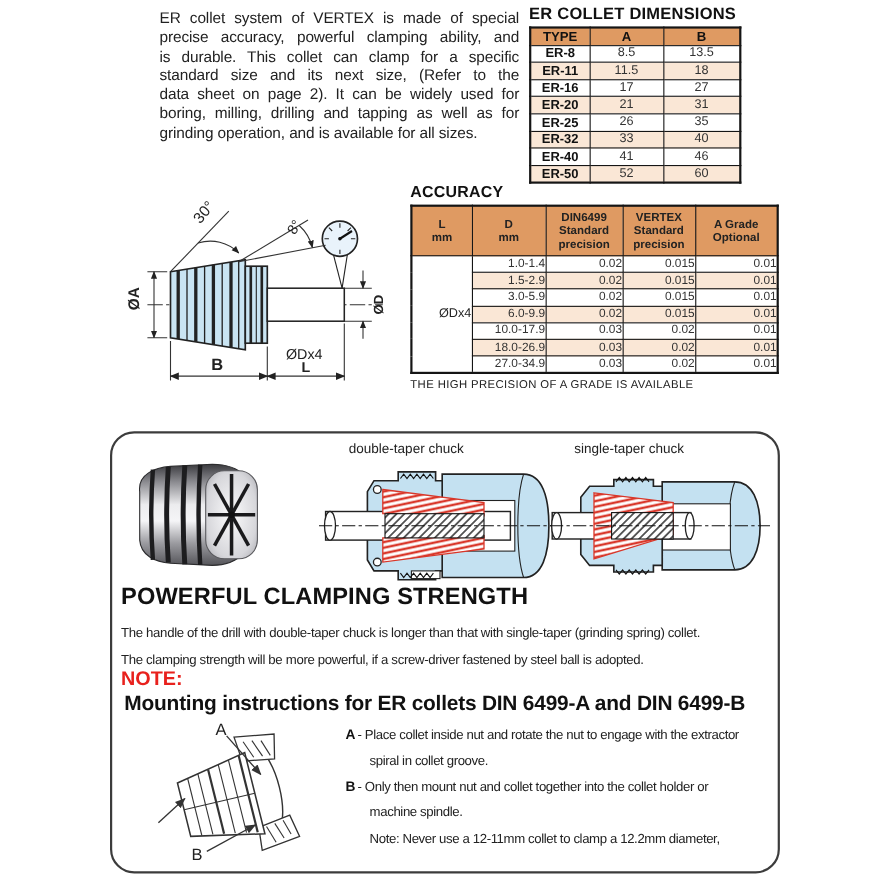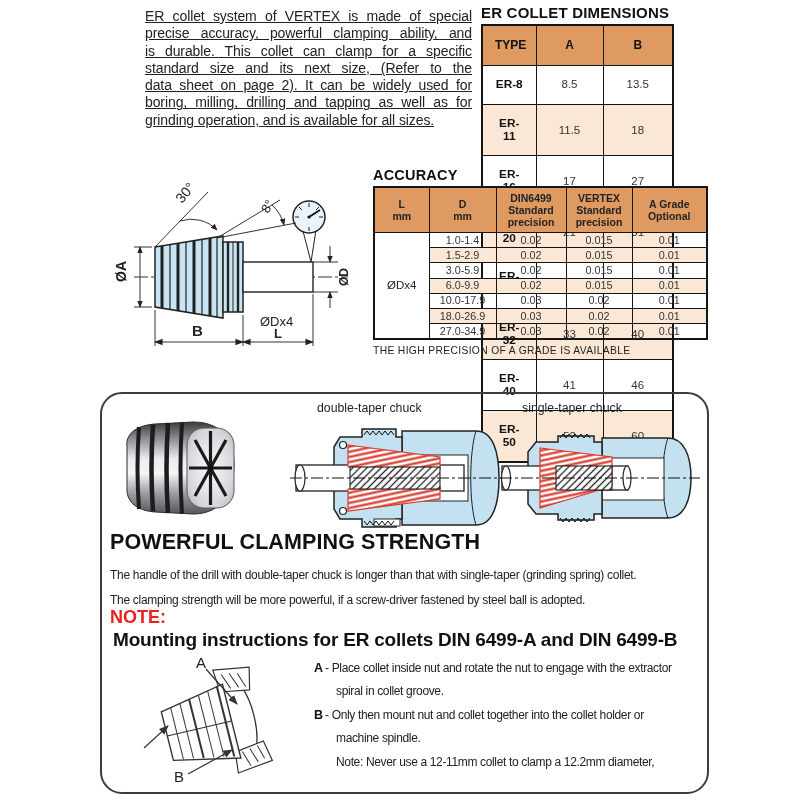--- a/index.html
+++ b/index.html
@@ -1,38 +1,38 @@
 <!DOCTYPE html>
 <html><head>
 <meta charset="utf-8">
 <style>
   html,body{margin:0;padding:0;background:#fff;}
   .page{position:relative;width:800px;height:800px;background:#fff;overflow:hidden;
         font-family:"Liberation Sans",sans-serif;color:#1c1c1c;}
   
   .intro{position:absolute;left:145px;top:8px;width:327px;font-size:14px;line-height:17.3px;
          letter-spacing:-0.1px;color:#222;}
-  .pline{text-align:justify;text-align-last:justify;white-space:nowrap;text-decoration:underline;}
+  .pline{text-align:justify;text-align-last:justify;white-space:nowrap;}
   .plast{text-align-last:left;}
   
   .dim-sec{position:absolute;left:481px;top:4px;width:195px;}
   .sec-title{font-weight:bold;font-size:15px;letter-spacing:0.2px;margin:0 0 3px 0;color:#111;}
   table{border-collapse:collapse;table-layout:fixed;}
   .dtab{width:191px;border:2px solid #151515;}
-  .dtab th,.dtab td{border:1px solid #151515;text-align:center;padding:12px;height:14.6px;
+  .dtab th,.dtab td{border:1px solid #151515;text-align:center;padding:0;height:14.6px;
         font-size:11.5px;line-height:13px;color:#333;}
   .dtab th{background:#DF9A62;font-weight:bold;font-size:12px;color:#111;}
   .dtab td.t{font-weight:bold;font-size:11.8px;color:#111;}
   tr.alt{background:#FAE7D6;}
   
   .acc-sec{position:absolute;left:373px;top:167px;width:333px;}
   .atab{width:333px;border:2px solid #151515;margin-top:2px;}
   .atab th{background:#DF9A62;border:1px solid #151515;font-weight:bold;font-size:10.5px;
         line-height:12.3px;white-space:pre-line;height:44px;padding:0;color:#222;}
-  .atab td{border:1px solid #151515;text-align:center;font-size:10.8px;height:14.2px;
+  .atab td{border:1px solid #151515;text-align:right;font-size:10.8px;height:14.2px;
         line-height:13px;padding:0;color:#333;}
   .atab td.lcell{background:#fff;font-size:11.5px;color:#222;}
   .footnote{margin-top:5px;font-size:10.3px;letter-spacing:0.35px;color:#222;}
   
   .clamp-box{position:absolute;left:100px;top:392px;width:605px;height:398px;
         border:2px solid #3c3c3c;border-radius:22px;}
   .chuck-label{position:absolute;top:7px;font-size:12.3px;color:#222;width:150px;text-align:left;}
   .lbl-double{left:215px;}
   .lbl-single{left:420px;}
   .clamp-head{position:absolute;left:8px;top:136px;font-size:21.5px;font-weight:bold;

